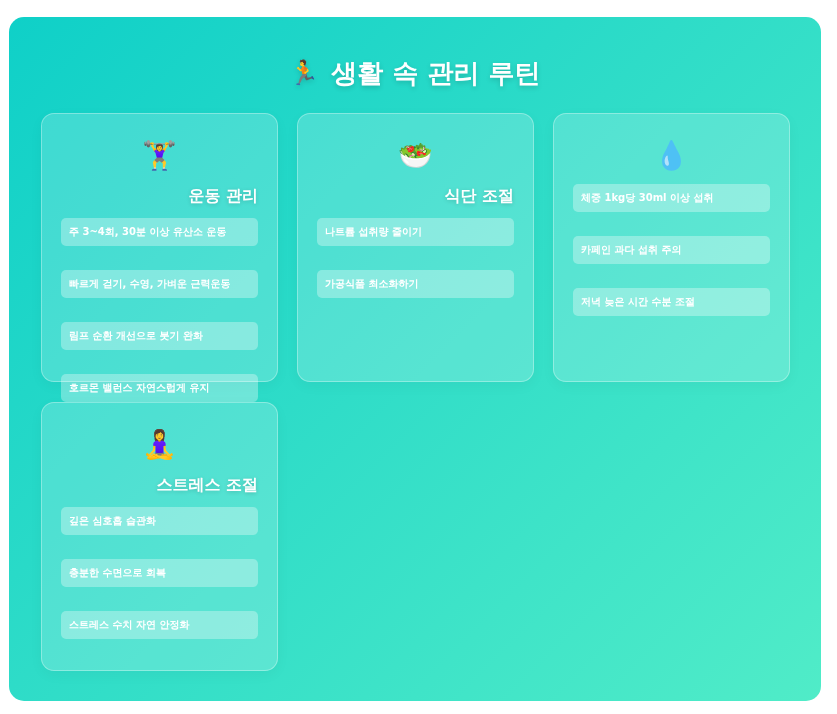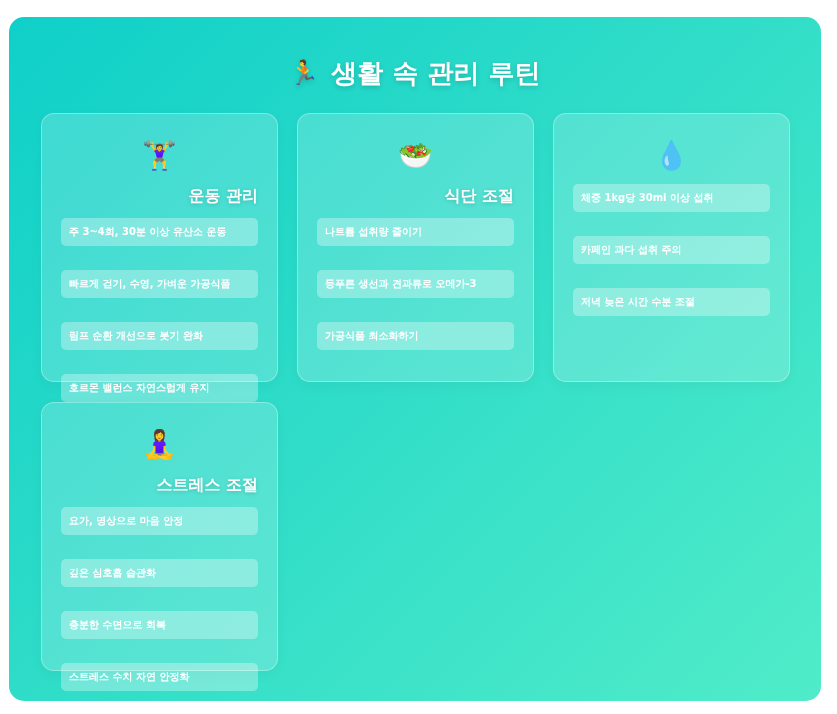--- a/index.html
+++ b/index.html
@@ -91,50 +91,48 @@
     <span>생활 속 관리 루틴</span>
   </h1>
 
   <div class="grid">
 
     <div class="card">
       <div class="card-icon">🏋️‍♀️</div>
       <div class="card-title">운동 관리</div>
       <div class="items">
         <div class="item">주 3~4회, 30분 이상 유산소 운동</div>
-        <div class="item">빠르게 걷기, 수영, 가벼운 가공식품</div>
+        <div class="item">빠르게 걷기, 수영, 가벼운 근력운동</div>
         <div class="item">림프 순환 개선으로 붓기 완화</div>
         <div class="item">호르몬 밸런스 자연스럽게 유지</div>
       </div>
     </div>
 
     <div class="card">
       <div class="card-icon">🥗</div>
       <div class="card-title">식단 조절</div>
       <div class="items">
         <div class="item">나트륨 섭취량 줄이기</div>
-        <div class="item">등푸른 생선과 견과류로 오메가-3</div>
         <div class="item">가공식품 최소화하기</div>
       </div>
     </div>
 
     <div class="card">
       <div class="card-icon">💧</div>
       <div class="items">
         <div class="item">체중 1kg당 30ml 이상 섭취</div>
         <div class="item">카페인 과다 섭취 주의</div>
         <div class="item">저녁 늦은 시간 수분 조절</div>
       </div>
     </div>
 
     <div class="card">
       <div class="card-icon">🧘‍♀️</div>
       <div class="card-title">스트레스 조절</div>
       <div class="items">
-        <div class="item">요가, 명상으로 마음 안정</div>
         <div class="item">깊은 심호흡 습관화</div>
         <div class="item">충분한 수면으로 회복</div>
         <div class="item">스트레스 수치 자연 안정화</div>
       </div>
     </div>
 
   </div>
 </div>
 
 </body></html>

